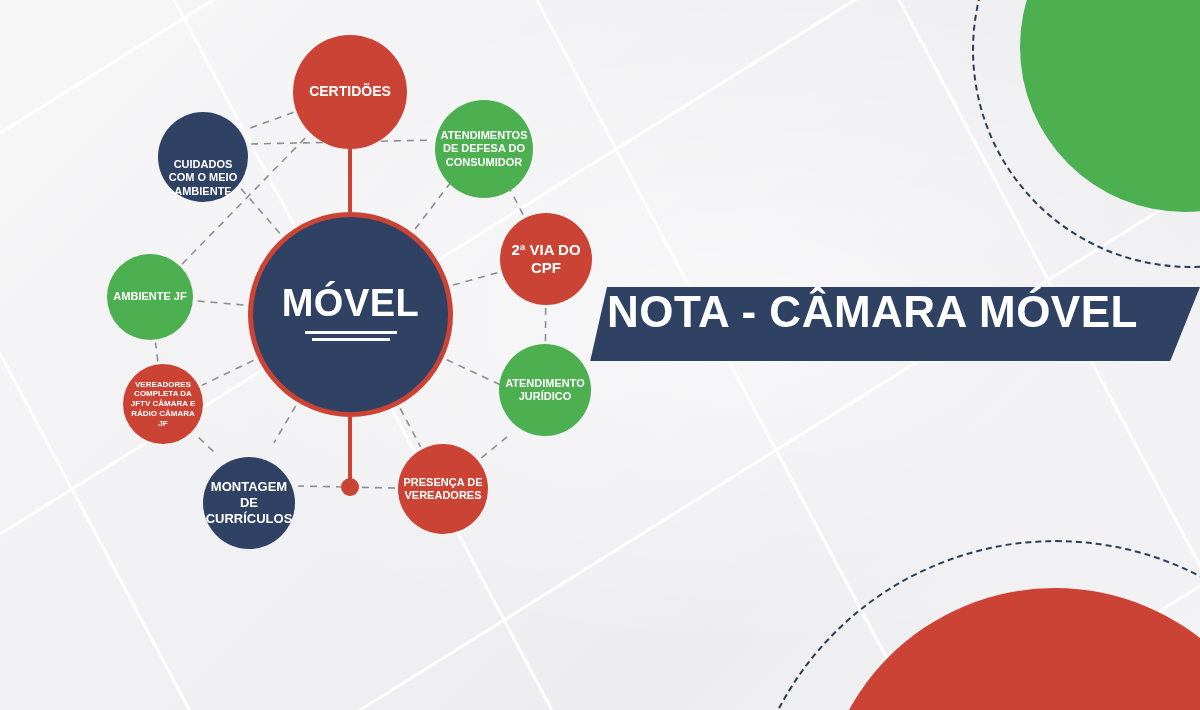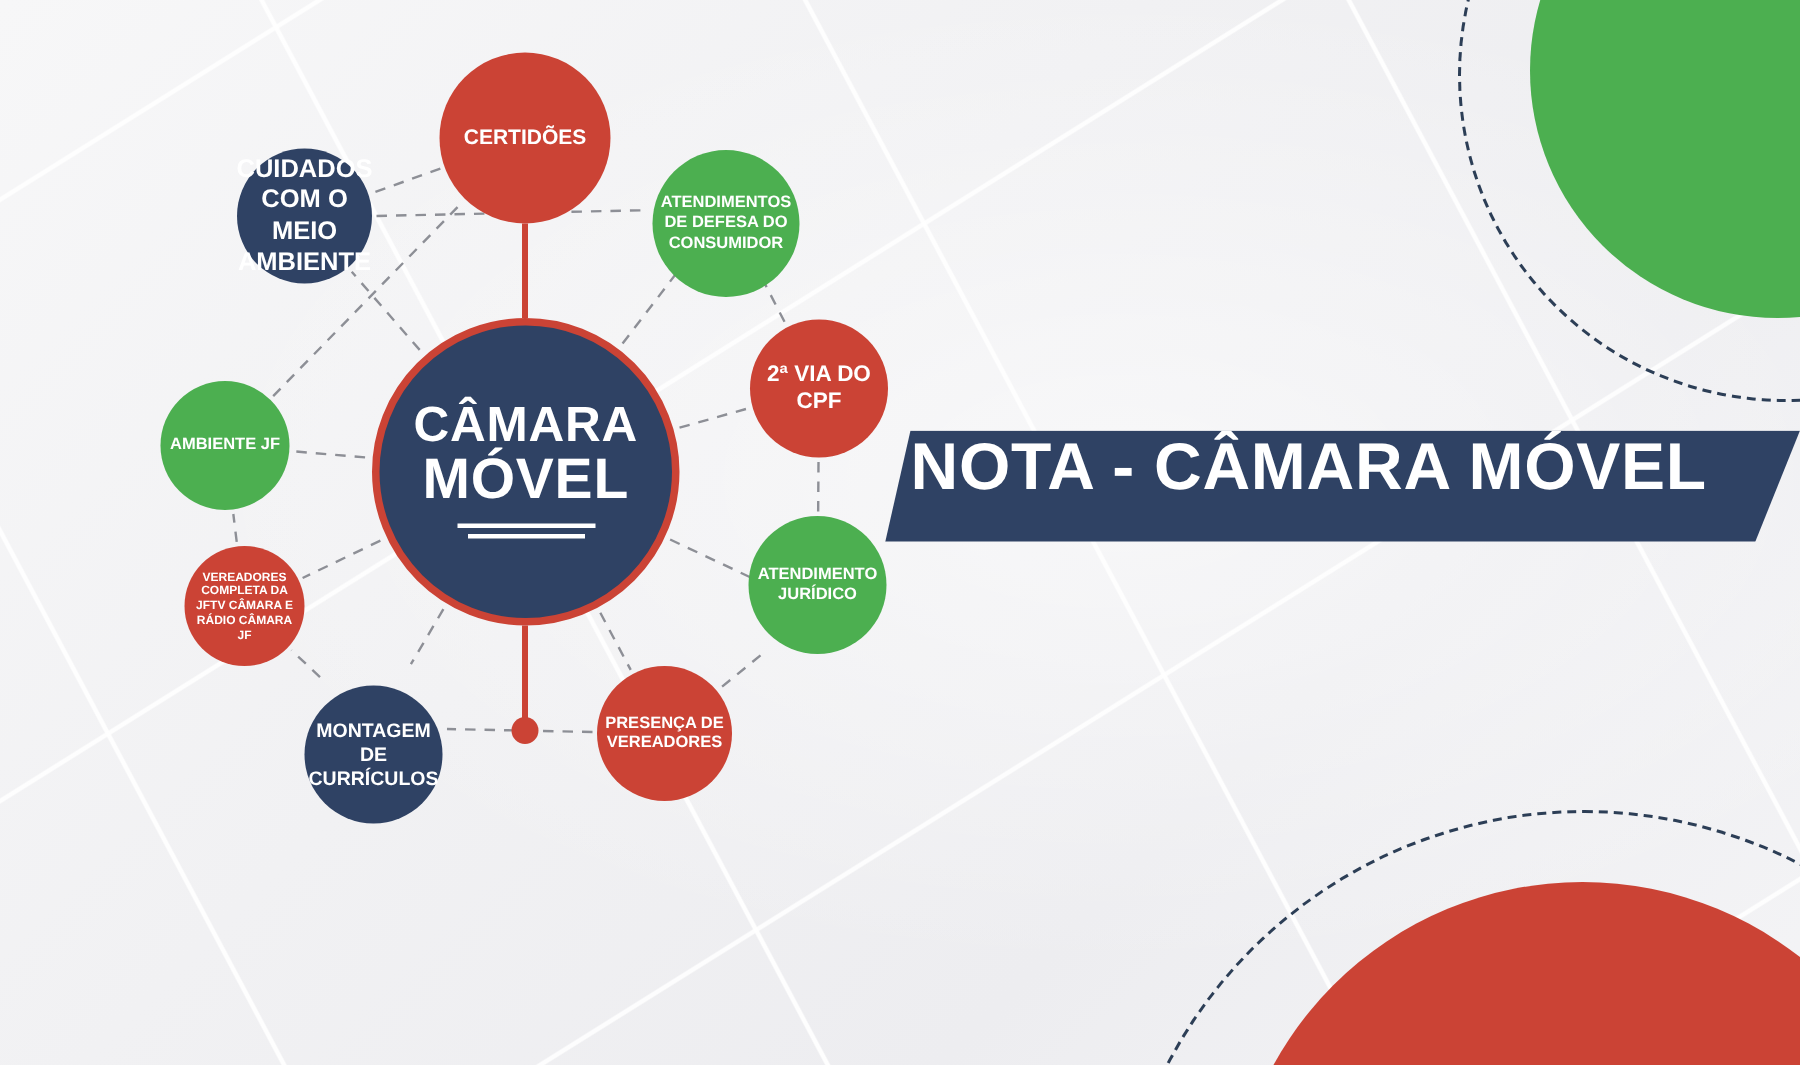--- a/index.html
+++ b/index.html
@@ -191,21 +191,21 @@
         <line x1="253.58535863765934" y1="360.4027685701105" x2="201.74607082785653" y2="385.3521584250958" stroke="#8d8f96" stroke-width="1.6" stroke-dasharray="7 6"></line>
         <line x1="243.38445548164904" y1="304.9376787159402" x2="195.83472007330977" y2="300.8959512062313" stroke="#8d8f96" stroke-width="1.6" stroke-dasharray="7 6"></line>
         <line x1="350" y1="149" x2="350" y2="212" stroke="#cb4335" stroke-width="4"></line>
         <line x1="350" y1="417" x2="350" y2="480" stroke="#cb4335" stroke-width="4"></line>
         <circle cx="350" cy="487" r="9" fill="#cb4335"></circle>
       </svg>
     <div id="node-layer">
         <div class="node node-red" style="left: 293px; top: 35px; width: 114px; height: 114px; font-size: 14px;">
           <span>CERTIDÕES</span>
         </div>
-        <div class="node node-blue" style="left: 158px; top: 99px; width: 90px; height: 90px; font-size: 17px;">
+        <div class="node node-blue" style="left: 158px; top: 112px; width: 90px; height: 90px; font-size: 11px; align-items: flex-end;">
           <span>CUIDADOS COM O MEIO AMBIENTE</span>
         </div>
         <div class="node node-green" style="left: 435px; top: 100px; width: 98px; height: 98px; font-size: 11px;">
           <span>ATENDIMENTOS DE DEFESA DO CONSUMIDOR</span>
         </div>
         <div class="node node-red" style="left: 500px; top: 213px; width: 92px; height: 92px; font-size: 15px;">
           <span>2ª VIA DO CPF</span>
         </div>
         <div class="node node-green" style="left: 499px; top: 344px; width: 92px; height: 92px; font-size: 11px;">
           <span>ATENDIMENTO JURÍDICO</span>
@@ -218,21 +218,20 @@
         </div>
         <div class="node node-red" style="left: 123px; top: 364px; width: 80px; height: 80px; font-size: 8px;">
           <span>VEREADORES COMPLETA DA JFTV CÂMARA E RÁDIO CÂMARA JF</span>
         </div>
         <div class="node node-green" style="left: 107px; top: 254px; width: 86px; height: 86px; font-size: 11px;">
           <span>AMBIENTE JF</span>
         </div>
       </div>
 
     <div class="hub">
-      <div class="hub-l1">CÂMARA</div>
       <div class="hub-l2">MÓVEL</div>
       <div class="hub-rules">
         <div class="hub-rule r1"></div>
         <div class="hub-rule r2"></div>
       </div>
     </div>
   </div>
 
 </div>
 

